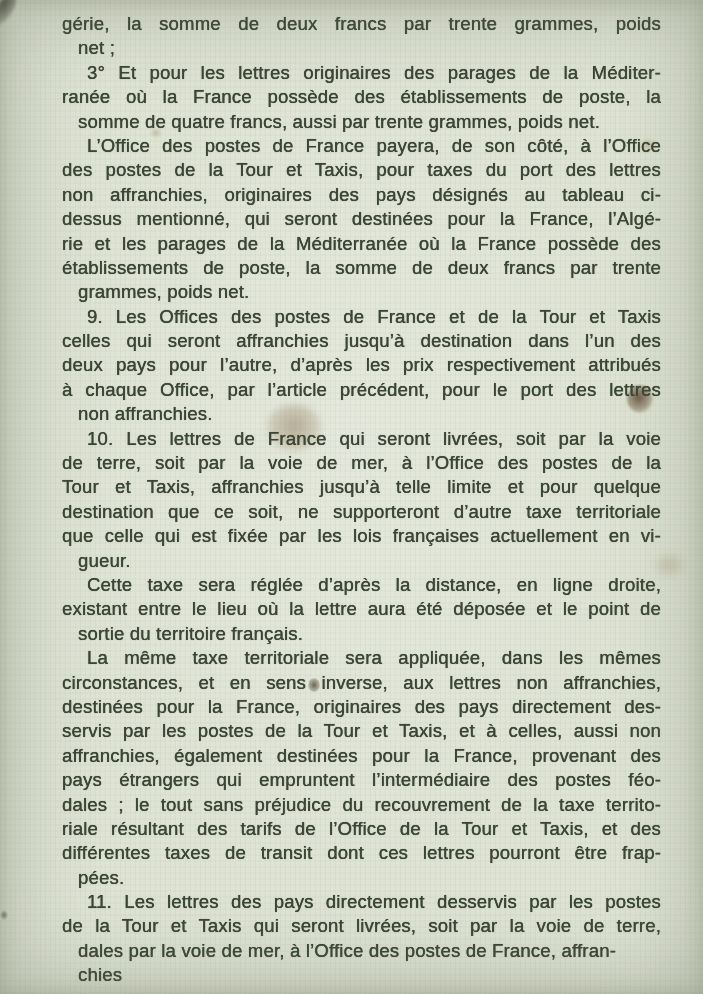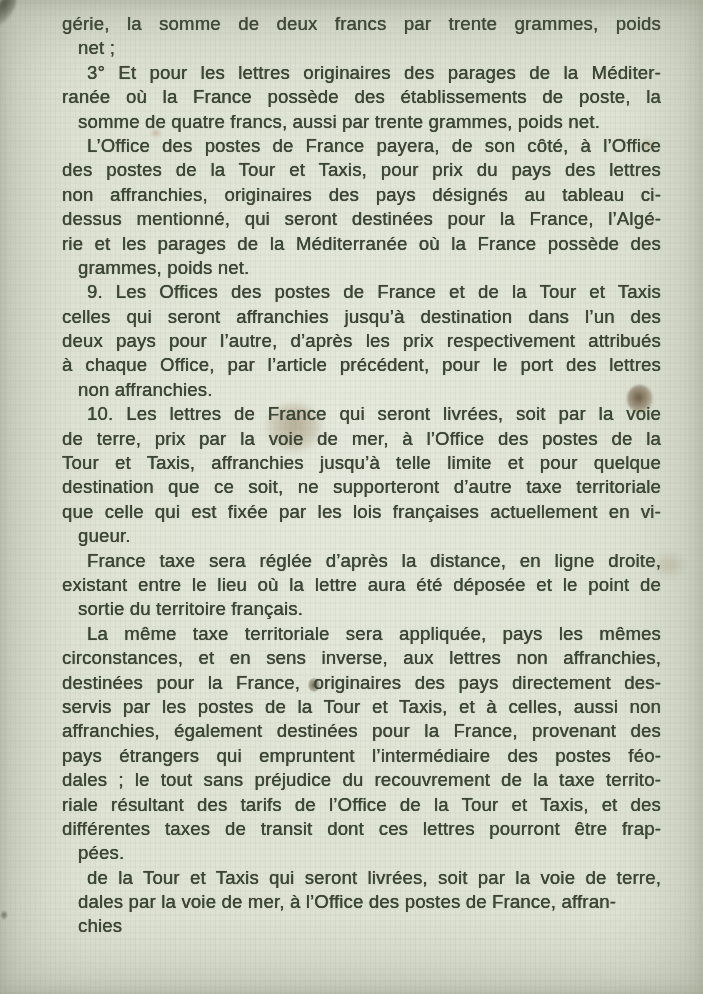--- a/index.html
+++ b/index.html
@@ -110,59 +110,61 @@
         <div class="line">gérie, la somme de deux francs par trente grammes, poids</div>
         <div class="line last">net ;</div>
       </div>
       <div class="para indent">
         <div class="line">3° Et pour les lettres originaires des parages de la Méditer-</div>
         <div class="line">ranée où la France possède des établissements de poste, la</div>
         <div class="line last">somme de quatre francs, aussi par trente grammes, poids net.</div>
       </div>
       <div class="para indent">
         <div class="line">L’Office des postes de France payera, de son côté, à l’Office</div>
-        <div class="line">des postes de la Tour et Taxis, pour prix du pays des lettres</div>
+        <div class="line">des postes de la Tour et Taxis, pour taxes du port des lettres</div>
         <div class="line">non affranchies, originaires des pays désignés au tableau ci-</div>
         <div class="line">dessus mentionné, qui seront destinées pour la France, l’Algé-</div>
         <div class="line">rie et les parages de la Méditerranée où la France possède des</div>
+        <div class="line">établissements de poste, la somme de deux francs par trente</div>
         <div class="line last">grammes, poids net.</div>
       </div>
       <div class="para indent">
         <div class="line">9. Les Offices des postes de France et de la Tour et Taxis</div>
         <div class="line">celles qui seront affranchies jusqu’à destination dans l’un des</div>
         <div class="line">deux pays pour l’autre, d’après les prix respectivement attribués</div>
         <div class="line">à chaque Office, par l’article précédent, pour le port des lettres</div>
         <div class="line last">non affranchies.</div>
       </div>
       <div class="para indent">
         <div class="line">10. Les lettres de France qui seront livrées, soit par la voie</div>
-        <div class="line">de terre, prix par la voie de mer, à l’Office des postes de la</div>
+        <div class="line">de terre, soit par la voie de mer, à l’Office des postes de la</div>
         <div class="line">Tour et Taxis, affranchies jusqu’à telle limite et pour quelque</div>
         <div class="line">destination que ce soit, ne supporteront d’autre taxe territoriale</div>
         <div class="line">que celle qui est fixée par les lois françaises actuellement en vi-</div>
         <div class="line last">gueur.</div>
       </div>
       <div class="para indent">
-        <div class="line">France taxe sera réglée d’après la distance, en ligne droite,</div>
+        <div class="line">Cette taxe sera réglée d’après la distance, en ligne droite,</div>
         <div class="line">existant entre le lieu où la lettre aura été déposée et le point de</div>
         <div class="line last">sortie du territoire français.</div>
       </div>
       <div class="para indent">
-        <div class="line">La même taxe territoriale sera appliquée, pays les mêmes</div>
+        <div class="line">La même taxe territoriale sera appliquée, dans les mêmes</div>
         <div class="line">circonstances, et en sens inverse, aux lettres non affranchies,</div>
         <div class="line">destinées pour la France, originaires des pays directement des-</div>
         <div class="line">servis par les postes de la Tour et Taxis, et à celles, aussi non</div>
         <div class="line">affranchies, également destinées pour la France, provenant des</div>
         <div class="line">pays étrangers qui empruntent l’intermédiaire des postes féo-</div>
         <div class="line">dales ; le tout sans préjudice du recouvrement de la taxe territo-</div>
         <div class="line">riale résultant des tarifs de l’Office de la Tour et Taxis, et des</div>
         <div class="line">différentes taxes de transit dont ces lettres pourront être frap-</div>
         <div class="line last">pées.</div>
       </div>
       <div class="para indent">
+        <div class="line">11. Les lettres des pays directement desservis par les postes</div>
         <div class="line">de la Tour et Taxis qui seront livrées, soit par la voie de terre,</div>
         <div class="line last">dales par la voie de mer, à l’Office des postes de France, affran-</div>
       </div>
       <div class="line last">chies</div>
     </div>
 
   <div class="vignette"></div>
 </div>
 
 </body></html>

